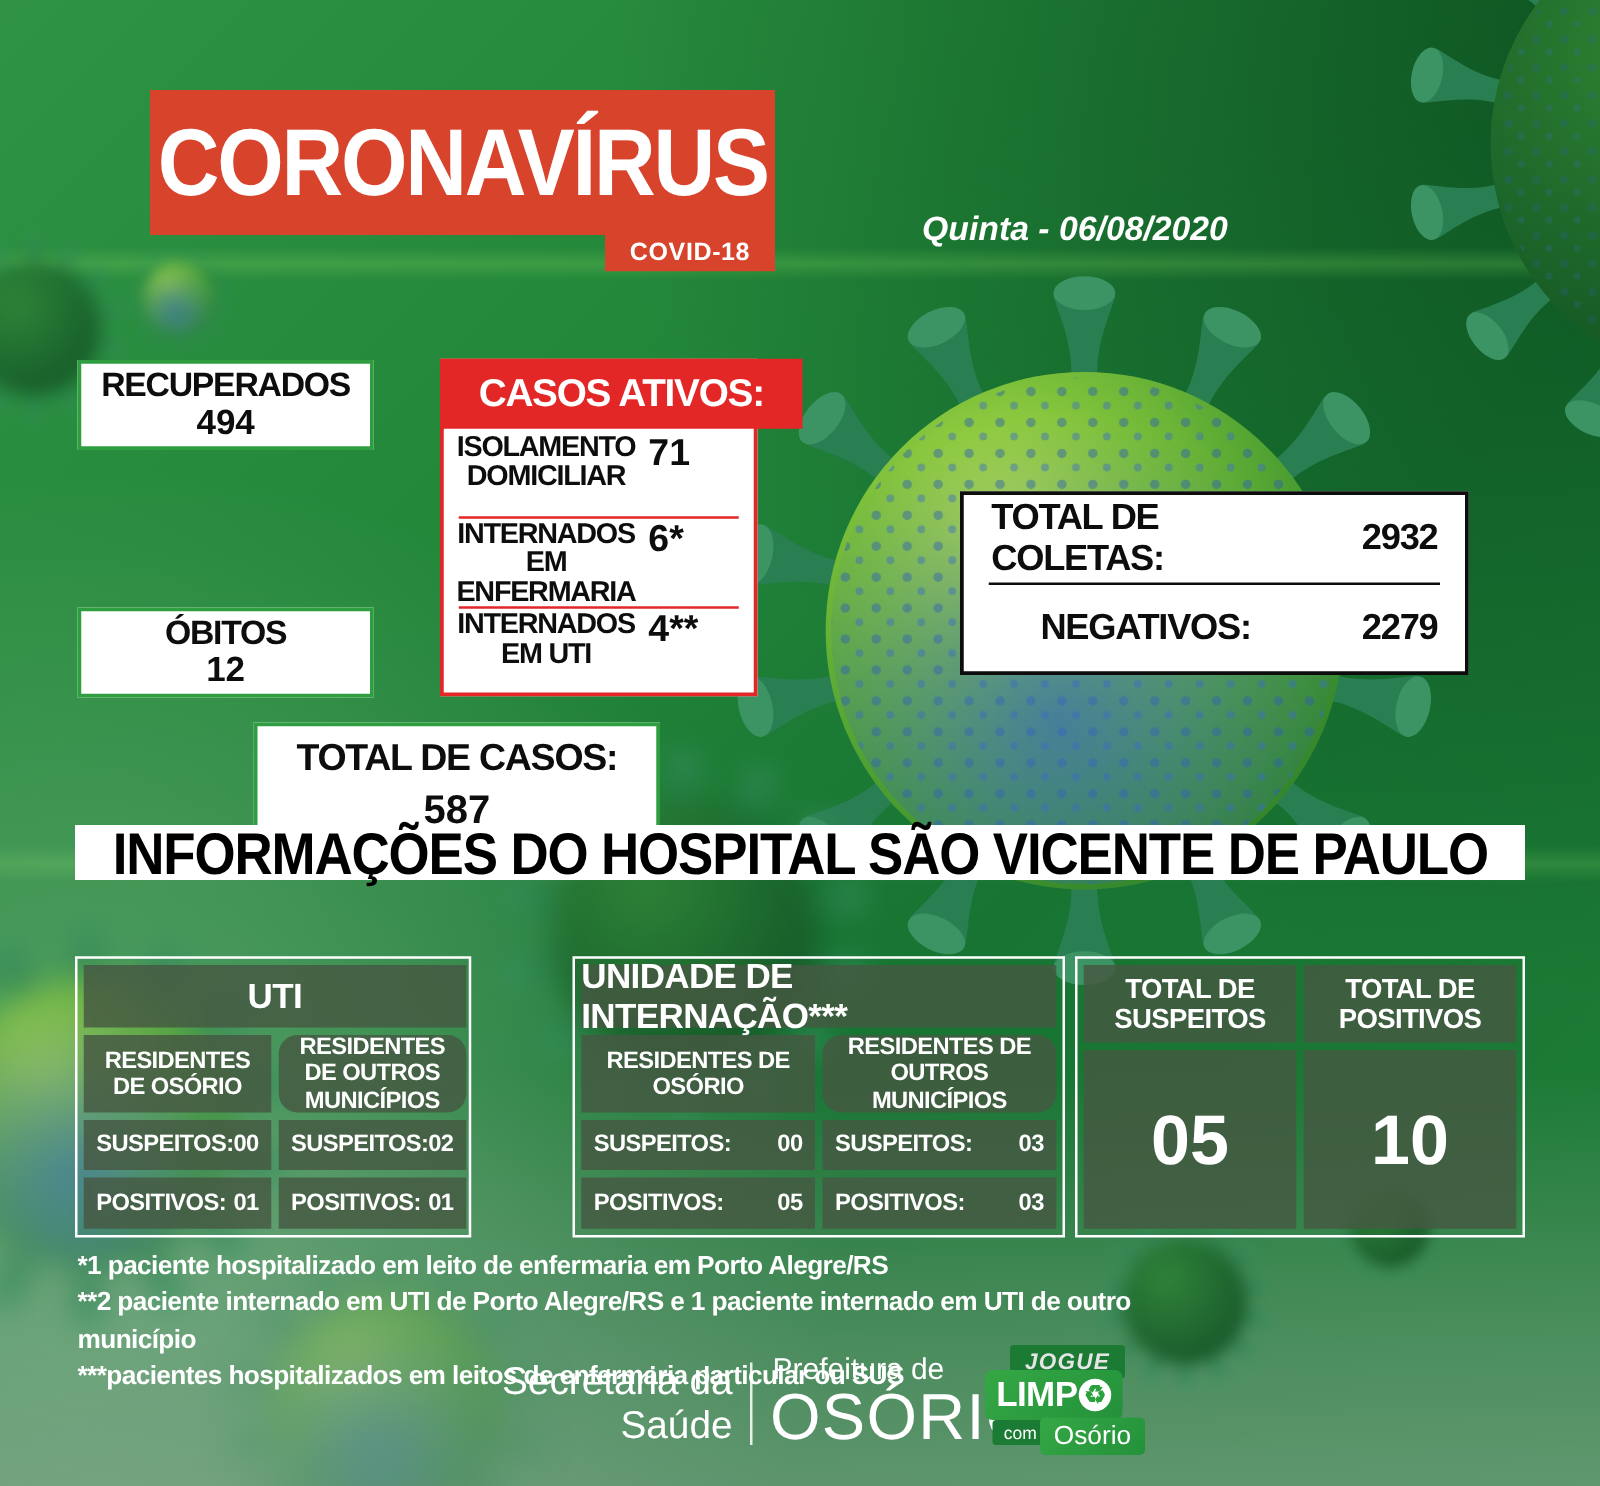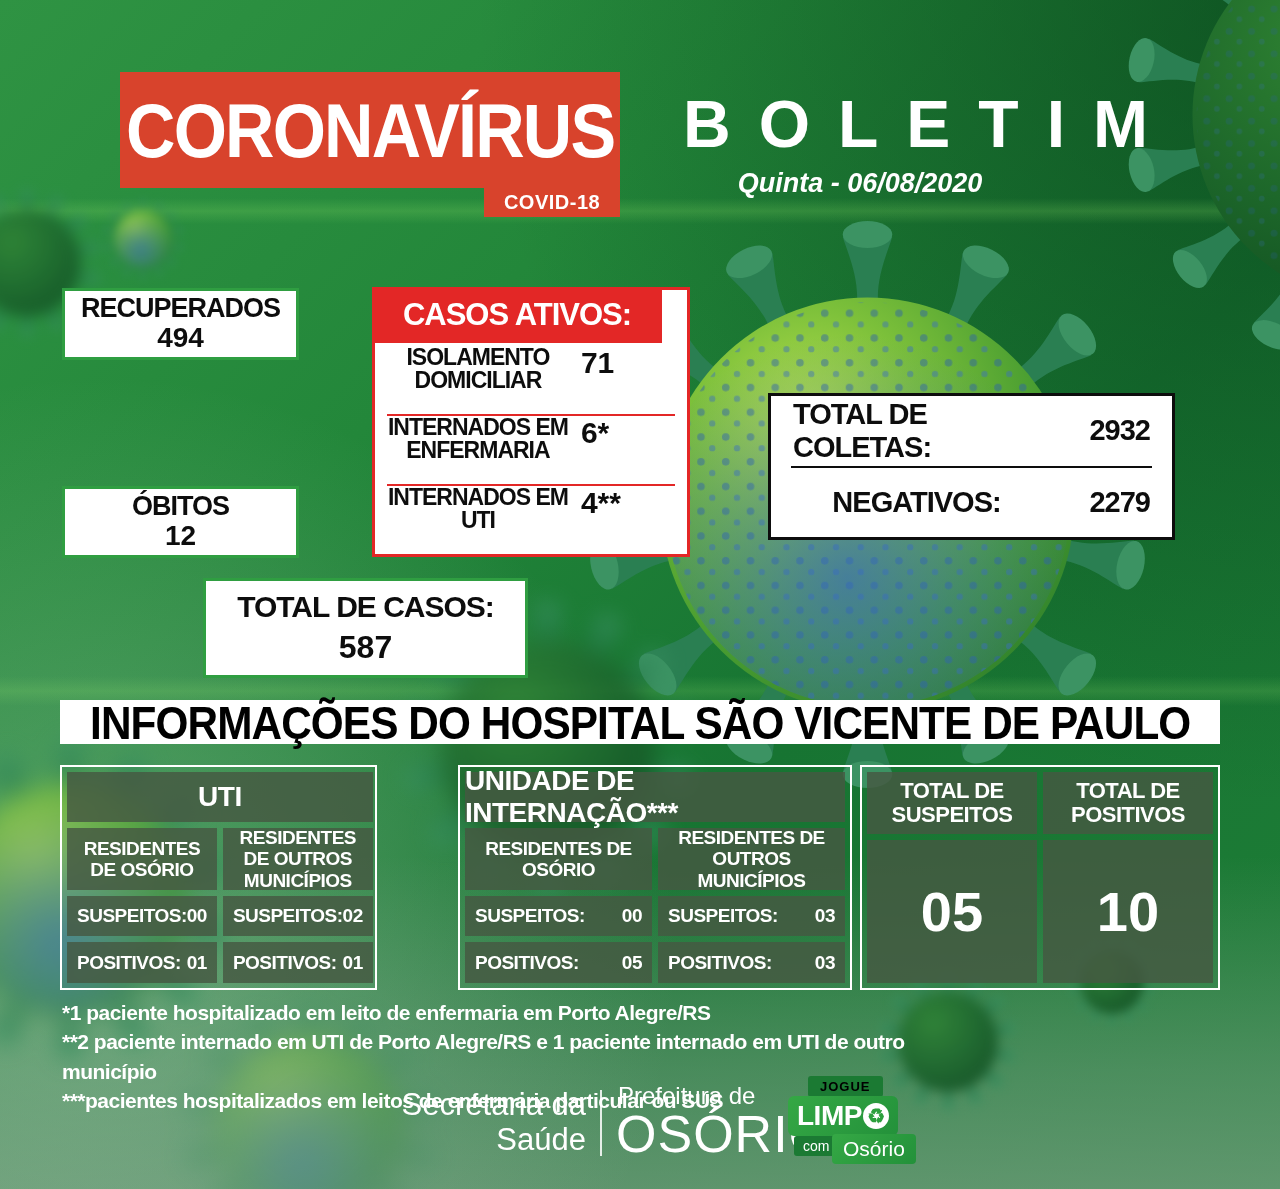--- a/index.html
+++ b/index.html
@@ -44,53 +44,53 @@
     display:flex;flex-direction:column;align-items:center;justify-content:center;color:#0d0d0d;}
   .stat-box .lbl{font-weight:bold;font-size:27px;letter-spacing:-1px;line-height:1.05;}
   .stat-box .val{font-weight:bold;font-size:28px;line-height:1.1;}
   .box-recuperados{left:62px;top:288px;width:237px;height:72px;}
   .box-obitos{left:62px;top:486px;width:237px;height:72px;}
   .box-totalcasos{left:203px;top:578px;width:325px;height:100px;}
   .box-totalcasos .lbl{font-size:30px;}
   .box-totalcasos .val{font-size:32px;margin-top:8px;}
 
   
-  .casos{position:absolute;left:372px;top:287px;width:318px;height:270px;box-sizing:border-box;
+  .casos{position:absolute;left:352px;top:287px;width:254px;height:270px;box-sizing:border-box;
     background:#fff;border:3px solid #e32726;}
   .casos-header{position:absolute;left:-3px;top:-3px;width:290px;height:56px;background:#e32726;
     display:flex;align-items:center;justify-content:center;color:#fff;font-weight:bold;font-size:31px;letter-spacing:-1px;}
   .casos-rows{position:absolute;left:0;top:56px;right:0;bottom:0;display:flex;flex-direction:column;}
   .casos-row{flex:1;display:flex;align-items:flex-start;}
   .casos-row .c-lbl{width:66%;text-align:center;font-weight:bold;font-size:23px;letter-spacing:-1px;line-height:1.02;color:#0d0d0d;}
   .casos-row .c-val{width:34%;text-align:left;font-weight:bold;font-size:30px;color:#0d0d0d;}
   .casos-div{height:2px;background:#e32726;margin:0 12px;}
 
   
   .coletas{position:absolute;left:768px;top:393px;width:407px;height:147px;background:#fff;
     border:3px solid #0d0d0d;box-sizing:border-box;display:flex;flex-direction:column;color:#0d0d0d;}
   .col-row{flex:1;display:flex;align-items:center;font-weight:bold;font-size:29px;letter-spacing:-1px;}
   .col-row .k1{padding-left:22px;flex:1;text-align:left;}
   .col-row .k2{padding-left:22px;flex:1;text-align:center;}
   .col-row .v{width:110px;text-align:right;padding-right:22px;}
   .col-div{height:2px;background:#0d0d0d;margin:0 20px;}
 
   
-  .hosp-title{position:absolute;left:60px;top:700px;width:1160px;height:44px;background:#fff;
+  .hosp-title{position:absolute;left:60px;top:660px;width:1160px;height:44px;background:#fff;
     display:flex;align-items:center;justify-content:center;color:#000;}
   .hosp-title span{font-weight:bold;font-size:47px;letter-spacing:-1px;transform:scaleX(.9);white-space:nowrap;}
   .hosp-table{position:absolute;left:60px;top:765px;width:1160px;height:225px;}
   .grp{position:absolute;top:0;height:225px;border:2px solid #fff;box-sizing:border-box;padding:5px;
     display:grid;grid-template-columns:1fr 6px 1fr;grid-template-rows:50px 6px 62px 6px 40px 6px 1fr;}
   .grp-uti{left:0;width:317px;}
   .grp-int{left:398px;width:394px;}
   .grp-tot{left:800px;width:360px;grid-template-rows:62px 6px 1fr;}
   .cell{background:rgba(70,88,66,0.82);color:#fff;display:flex;align-items:center;justify-content:center;}
   .cell-h{grid-column:1/4;grid-row:1;font-weight:bold;font-size:28px;letter-spacing:-.5px;}
   .cell-sh1{grid-column:1;grid-row:3;}
-  .cell-sh2{grid-column:3;grid-row:3;}
+  .cell-sh2{grid-column:3;grid-row:3;border-radius:15px;}
   .cell-sh{font-weight:bold;font-size:19px;line-height:1.12;text-align:center;padding:0 6px;letter-spacing:-.5px;}
   .cell-s1{grid-column:1;grid-row:5;}
   .cell-s2{grid-column:3;grid-row:5;}
   .cell-p1{grid-column:1;grid-row:7;}
   .cell-p2{grid-column:3;grid-row:7;}
   .cell-kv{justify-content:space-between;padding:0 10px;font-weight:bold;font-size:19px;letter-spacing:-.5px;}
   .cell-th1{grid-column:1;grid-row:1;}
   .cell-th2{grid-column:3;grid-row:1;}
   .cell-th{font-weight:bold;font-size:22px;line-height:1.1;text-align:center;letter-spacing:-.5px;}
   .cell-tv1{grid-column:1;grid-row:3;}
@@ -101,22 +101,22 @@
   .footnotes{position:absolute;left:62px;top:998px;width:940px;color:#fff;font-weight:bold;
     font-size:21px;letter-spacing:-.5px;line-height:1.4;}
 
   
   .sec{position:absolute;left:368px;top:1088px;width:218px;text-align:right;color:#fff;
     font-size:31px;line-height:1.12;font-weight:normal;}
   .foot-div{position:absolute;left:600px;top:1090px;width:2px;height:66px;background:rgba(255,255,255,.85);}
   .pref-small{position:absolute;left:618px;top:1082px;color:#fff;font-size:24px;}
   .pref-big{position:absolute;left:616px;top:1104px;color:#fff;font-size:52px;letter-spacing:1px;}
   .logo{position:absolute;left:788px;top:1076px;width:130px;height:92px;}
-  .lg-jogue{position:absolute;left:20px;top:0;background:#1b7a33;color:#000000;font-weight:bold;
-    font-size:13px;padding:3px 12px;border-radius:3px;letter-spacing:1px;}
+  .lg-jogue{position:absolute;left:20px;top:0;background:#1b7a33;color:#e5e5e5;font-weight:bold;
+    font-size:18px;padding:3px 12px;border-radius:3px;letter-spacing:1px;font-style:italic;}
   .lg-limpo{position:absolute;left:0;top:20px;background:linear-gradient(135deg,#35a845,#23913a);
     border-radius:6px;padding:4px 9px;color:#fff;font-weight:bold;font-size:28px;letter-spacing:-.5px;
     display:flex;align-items:center;gap:1px;}
   .recycle{width:26px;height:26px;border-radius:50%;background:#fff;color:#2ca03d;display:flex;
     align-items:center;justify-content:center;font-size:20px;line-height:1;}
   .lg-com{position:absolute;left:6px;top:60px;background:#1b7a33;color:#fff;font-size:14px;
     padding:2px 9px;border-radius:3px;}
   .lg-osorio{position:absolute;left:44px;top:58px;background:linear-gradient(135deg,#35a845,#23913a);
     color:#fff;font-size:21px;padding:3px 11px;border-radius:4px;}
 </style>
@@ -223,21 +223,20 @@
       <use href="#virusDark"></use>
     </svg>
   <svg class="virus v-b7" viewBox="-130 -130 260 260">
       <use href="#virusBright"></use>
     </svg>
 
   <div class="corona-box">
     <div class="corona-title">CORONAVÍRUS</div>
   </div>
   <div class="covid-tab">COVID-18</div>
-  <div class="boletim">BOLETIM</div>
   <div class="bulletin-date">Quinta - 06/08/2020</div>
 
   <div class="stat-box box-recuperados">
     <div class="lbl">RECUPERADOS</div>
     <div class="val">494</div>
   </div>
 
   <div class="stat-box box-obitos">
     <div class="lbl">ÓBITOS</div>
     <div class="val">12</div>

